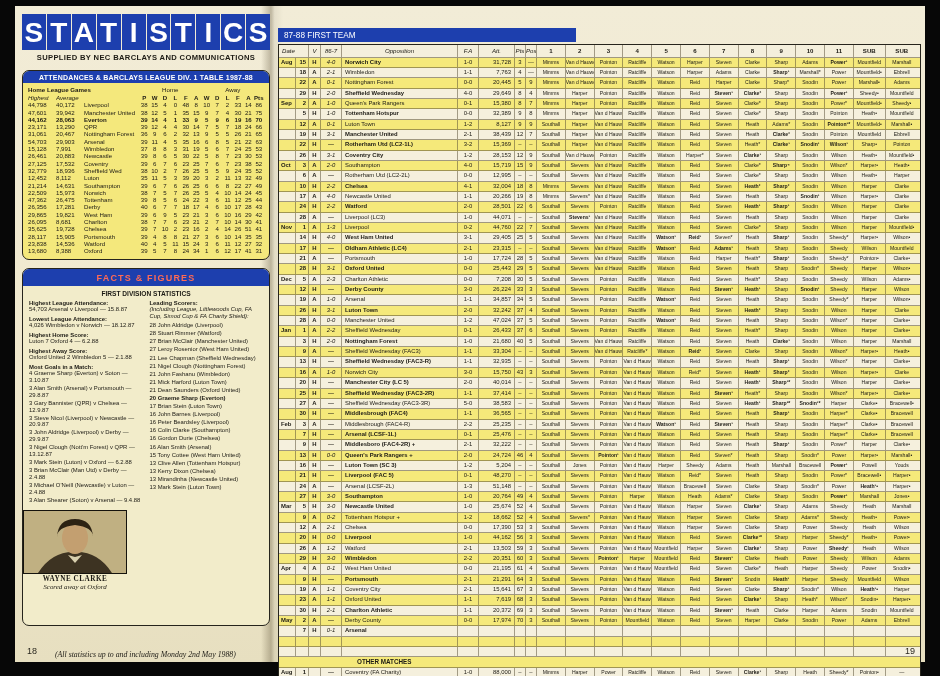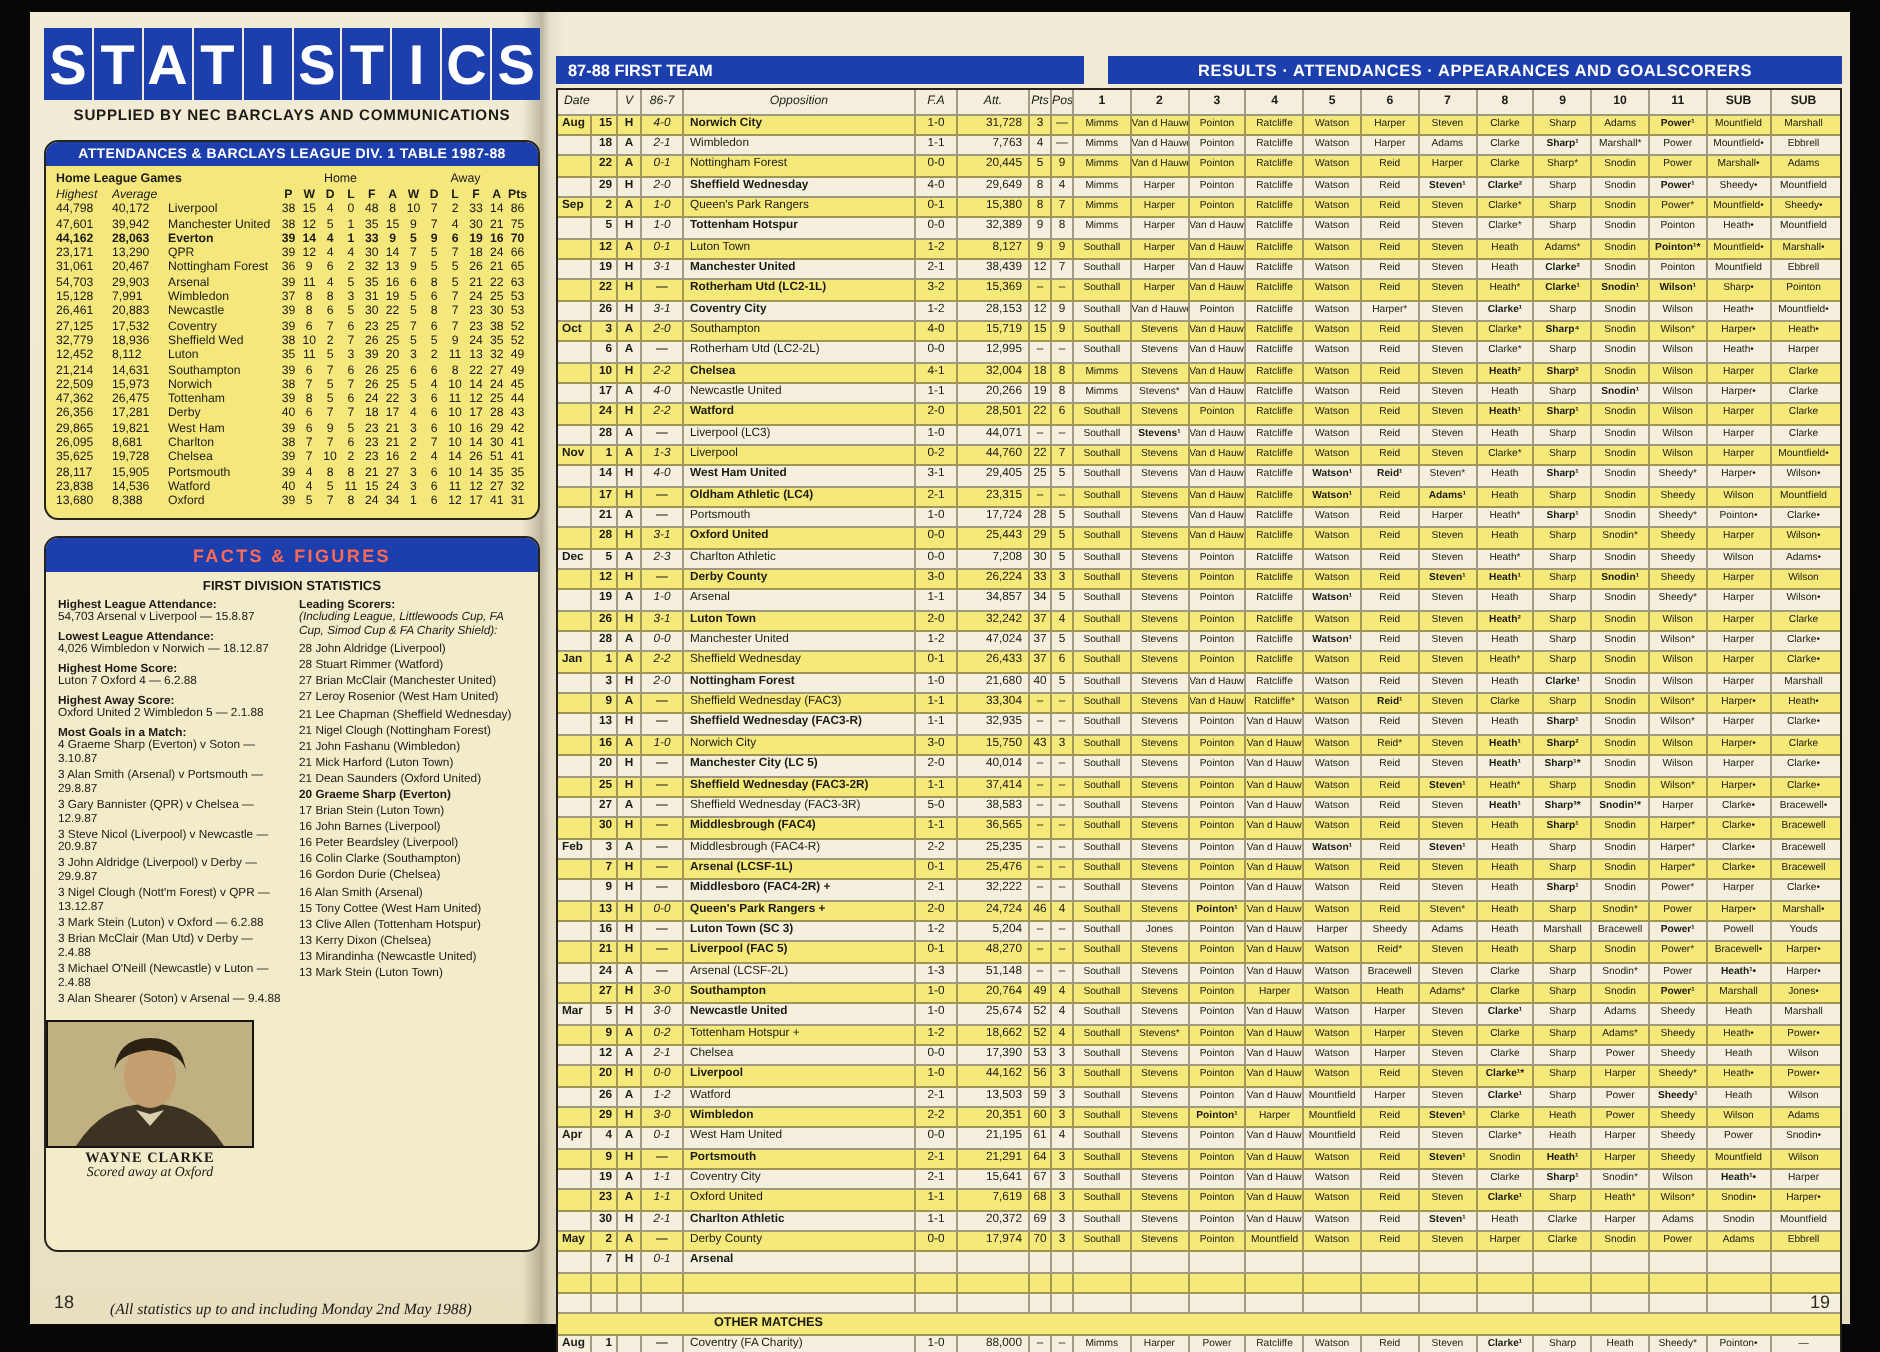--- a/index.html
+++ b/index.html
@@ -36,21 +36,21 @@
   .ph{width:102px;height:62px;border:1px solid #15130d;display:block;margin:0 auto;}
   .nm{font-family:"Liberation Serif",serif;font-weight:bold;font-size:7.2px;letter-spacing:.5px;display:block;margin-top:1px;}
   .cap{font-family:"Liberation Serif",serif;font-style:italic;font-size:6.9px;display:block;}
   .note{position:absolute;left:40px;top:644px;width:700px;text-align:left;font-family:"Liberation Serif",serif;font-style:italic;font-size:7.8px;}
   .pageno{position:absolute;font-size:9px;color:#2a281f;}
   .pn-l{left:12px;top:640px;}
   .pn-r{right:10px;top:640px;}
   
   .pr{position:absolute;left:263px;top:22px;width:643px;}
   .hdrs{display:flex;gap:12px;}
-  .h1{width:264px;background:#1d3fae;color:#fff;font-weight:bold;font-size:8.2px;padding:3px 6px 2px;box-sizing:border-box;}
+  .h1{width:298px;background:#1d3fae;color:#fff;font-weight:normal;font-size:8.2px;padding:3px 6px 2px;box-sizing:border-box;}
   .h2{flex:1;background:#1d3fae;color:#fff;font-weight:bold;font-size:8.2px;padding:3px 6px 2px;text-align:center;letter-spacing:.3px;}
   .rtable{margin-top:2px;border:1.5px solid #26241c;background:#f4efdc;}
   .rrow{display:grid;grid-template-columns:17px 13px 12px 21px 116px 21px 36px 11px 11px repeat(11,28.8px) 32px 32px;border-bottom:1px solid rgba(90,80,50,.55);height:9.35px;}
   .rrow:last-child{border-bottom:none;}
   .rhead{height:11.5px;background:#f4efdc;}
   .rhead .cell{font-size:6.1px;line-height:11.5px;font-style:italic;}
   .rhead .cnum{font-style:normal;font-weight:bold;text-align:center;}
   .cell{border-right:1px solid rgba(80,70,45,.5);overflow:hidden;white-space:nowrap;font-size:5.9px;line-height:9.3px;box-sizing:border-box;}
   .cell:last-child{border-right:none;}
   .y{background:#f5e97a;}
@@ -538,21 +538,20 @@
           </div>
       </div>
     </div>
 
     <div class="note">(All statistics up to and including Monday 2nd May 1988)</div>
     <div class="pageno pn-l">18</div>
 
     <div class="pr">
       <div class="hdrs">
         <div class="h1">87-88 FIRST TEAM</div>
-        <div class="h2">RESULTS · ATTENDANCES · APPEARANCES AND GOALSCORERS</div>
       </div>
       <div class="rtable" id="results-table">
           <div class="rrow rhead">
             <span class="cell" style="grid-column: span 2; padding-left: 3px;">Date</span>
             <span class="cell" style="text-align: center;">V</span>
             <span class="cell" style="text-align: center;">86-7</span>
             <span class="cell" style="text-align: center;">Opposition</span>
             <span class="cell" style="text-align: center;">F.A</span>
             <span class="cell" style="text-align: center;">Att.</span>
             <span class="cell" style="text-align: center;">Pts</span>

